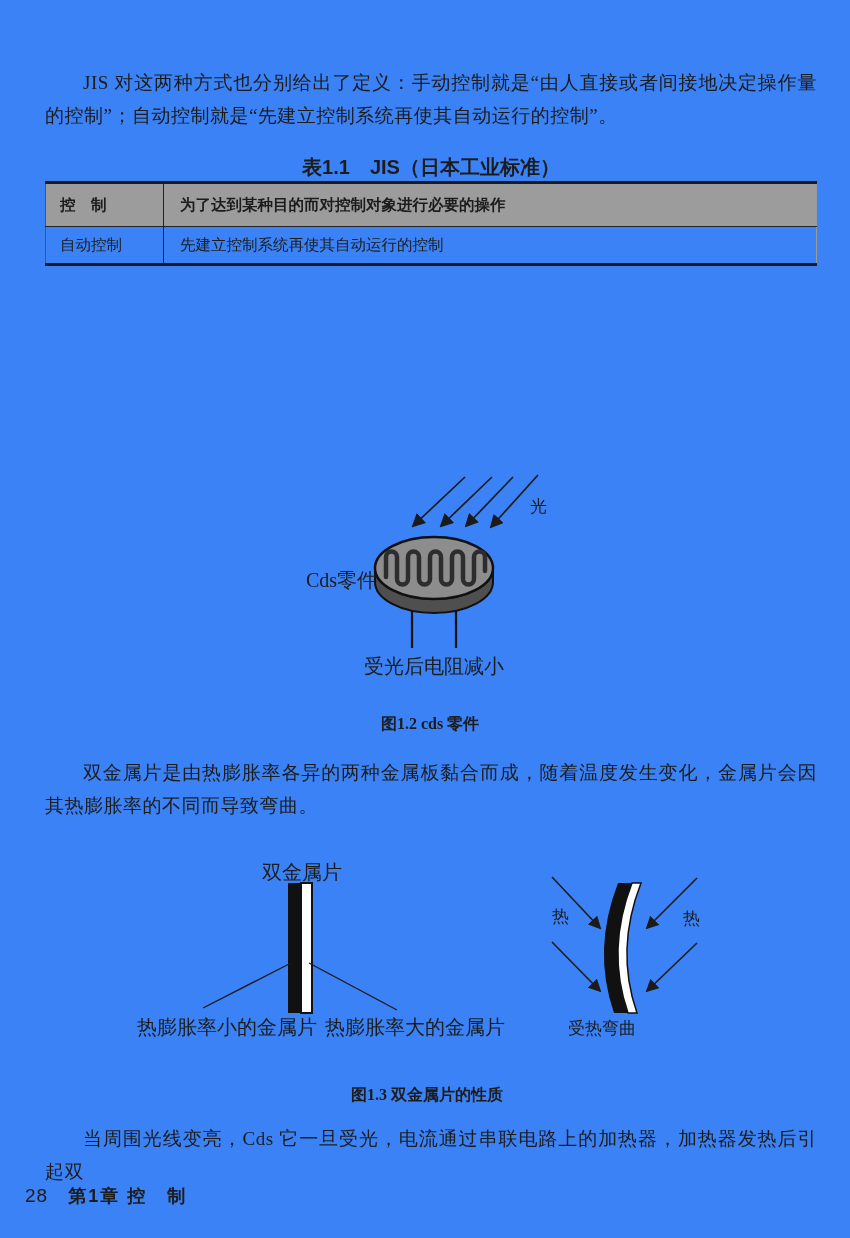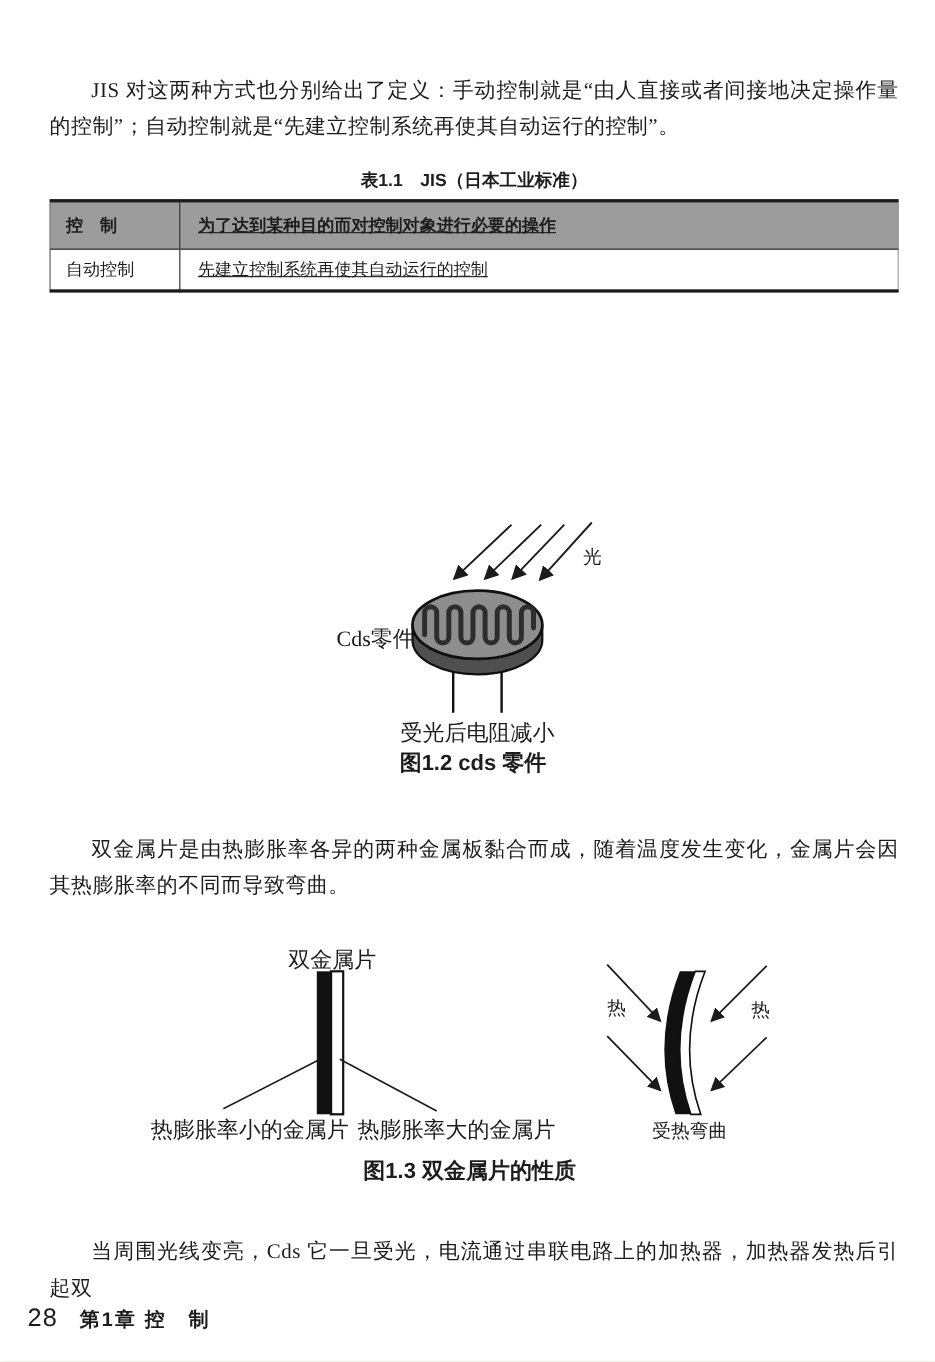--- a/index.html
+++ b/index.html
@@ -1,53 +1,53 @@
 <!DOCTYPE html>
 <html lang="zh"><head>
 <meta charset="utf-8">
 <style>
   * { margin:0; padding:0; box-sizing:border-box; }
   html,body { background:#e8e8e6; }
   body { font-family:"Liberation Serif", serif; color:#1c1c1c; }
   .page {
     position:relative; width:850px; height:1238px; margin:0 auto;
-    background:#ffffff; overflow:hidden;
+    background:#3b82f6; overflow:hidden;
     box-shadow:0 0 6px rgba(0,0,0,.25);
   }
   .para {
     position:absolute; left:45px; width:772px;
     font-size:19px; line-height:33px; text-align:justify;
     letter-spacing:0.5px;
   }
   .para p { text-indent:2em; }
   .tbl-caption {
     position:absolute; left:45px; width:772px; text-align:center;
-    font-family:"Liberation Sans", sans-serif; font-weight:bold; font-size:16px;
+    font-family:"Liberation Sans", sans-serif; font-weight:bold; font-size:20px;
   }
   table.jis {
     position:absolute; left:45px; top:181px; width:772px;
     border-collapse:collapse;
     font-family:"Liberation Sans", sans-serif; font-size:15.5px;
     border-top:3px solid #1b1b1b; border-bottom:3px solid #1b1b1b;
     border-left:1px solid #555; border-right:1px solid #999;
   }
   table.jis td { border-top:1.5px solid #222; padding:0 18px 0 14px; }
   table.jis tr td:first-child { width:118px; }
-  table.jis tr td:last-child { border-left:1.5px solid #222; padding-left:16px;text-decoration:underline; }
+  table.jis tr td:last-child { border-left:1.5px solid #222; padding-left:16px; }
   table.jis tr.hdr td { height:44px; font-weight:bold; border-top:none; }
   table.jis tr.body-row td { height:38px; }
   .fig { position:absolute; }
   .fig svg { position:absolute; left:0; top:0; }
   .lbl { position:absolute; white-space:nowrap; font-size:20px; }
   .lbl.center { transform:translateX(-50%); }
   .fig-caption {
-    font-family:Liberation Sans, sans-serif; font-weight:bold; font-size:20px;
+    font-family:Liberation Serif, serif; font-weight:bold; font-size:16px;margin-top:34px;
   }
   .footer { position:absolute; left:25px; top:1184px; display:flex; align-items:baseline; }
-  .footer .pn { font-family:"Liberation Sans", sans-serif; font-size:23px; letter-spacing:1px; }
+  .footer .pn { font-family:"Liberation Sans", sans-serif; font-size:19px; letter-spacing:1px; }
   .footer .ch { font-family:"Liberation Sans", sans-serif; font-weight:bold; font-size:18px; margin-left:20px; letter-spacing:2px; }
 </style>
 </head>
 <body>
 
 <div class="page">
 
   <div class="para" style="top:66px;">
     <p>JIS 对这两种方式也分别给出了定义：手动控制就是“由人直接或者间接地决定操作量的控制”；自动控制就是“先建立控制系统再使其自动运行的控制”。</p>
   </div>
@@ -128,21 +128,21 @@
         <line x1="412" y1="84" x2="460" y2="133" marker-end="url(#ah)"></line>
         <line x1="557" y1="20" x2="507" y2="70" marker-end="url(#ah)"></line>
         <line x1="557" y1="85" x2="507" y2="133" marker-end="url(#ah)"></line>
       </g>
     </svg>
     <span class="lbl center" style="left:162px; top:1px;">双金属片</span>
     <span class="lbl center" style="left:87px; top:156px;">热膨胀率小的金属片</span>
     <span class="lbl center" style="left:275px; top:156px;">热膨胀率大的金属片</span>
     <span class="lbl" style="left:412px; top:47px; font-size:17px;">热</span>
     <span class="lbl" style="left:543px; top:49px; font-size:17px;">热</span>
-    <span class="lbl center" style="left:487px; top:159px; font-size:17px;">受热弯曲</span>
+    <span class="lbl center" style="left:462px; top:159px; font-size:17px;">受热弯曲</span>
     <span class="lbl center fig-caption" style="left:287px; top:193px;">图1.3 双金属片的性质</span>
   </div>
 
   <div class="para" style="top:1122px;">
     <p>当周围光线变亮，Cds 它一旦受光，电流通过串联电路上的加热器，加热器发热后引起双</p>
   </div>
 
   <div class="footer">
     <span class="pn">28</span>
     <span class="ch">第1章 控　制</span>

